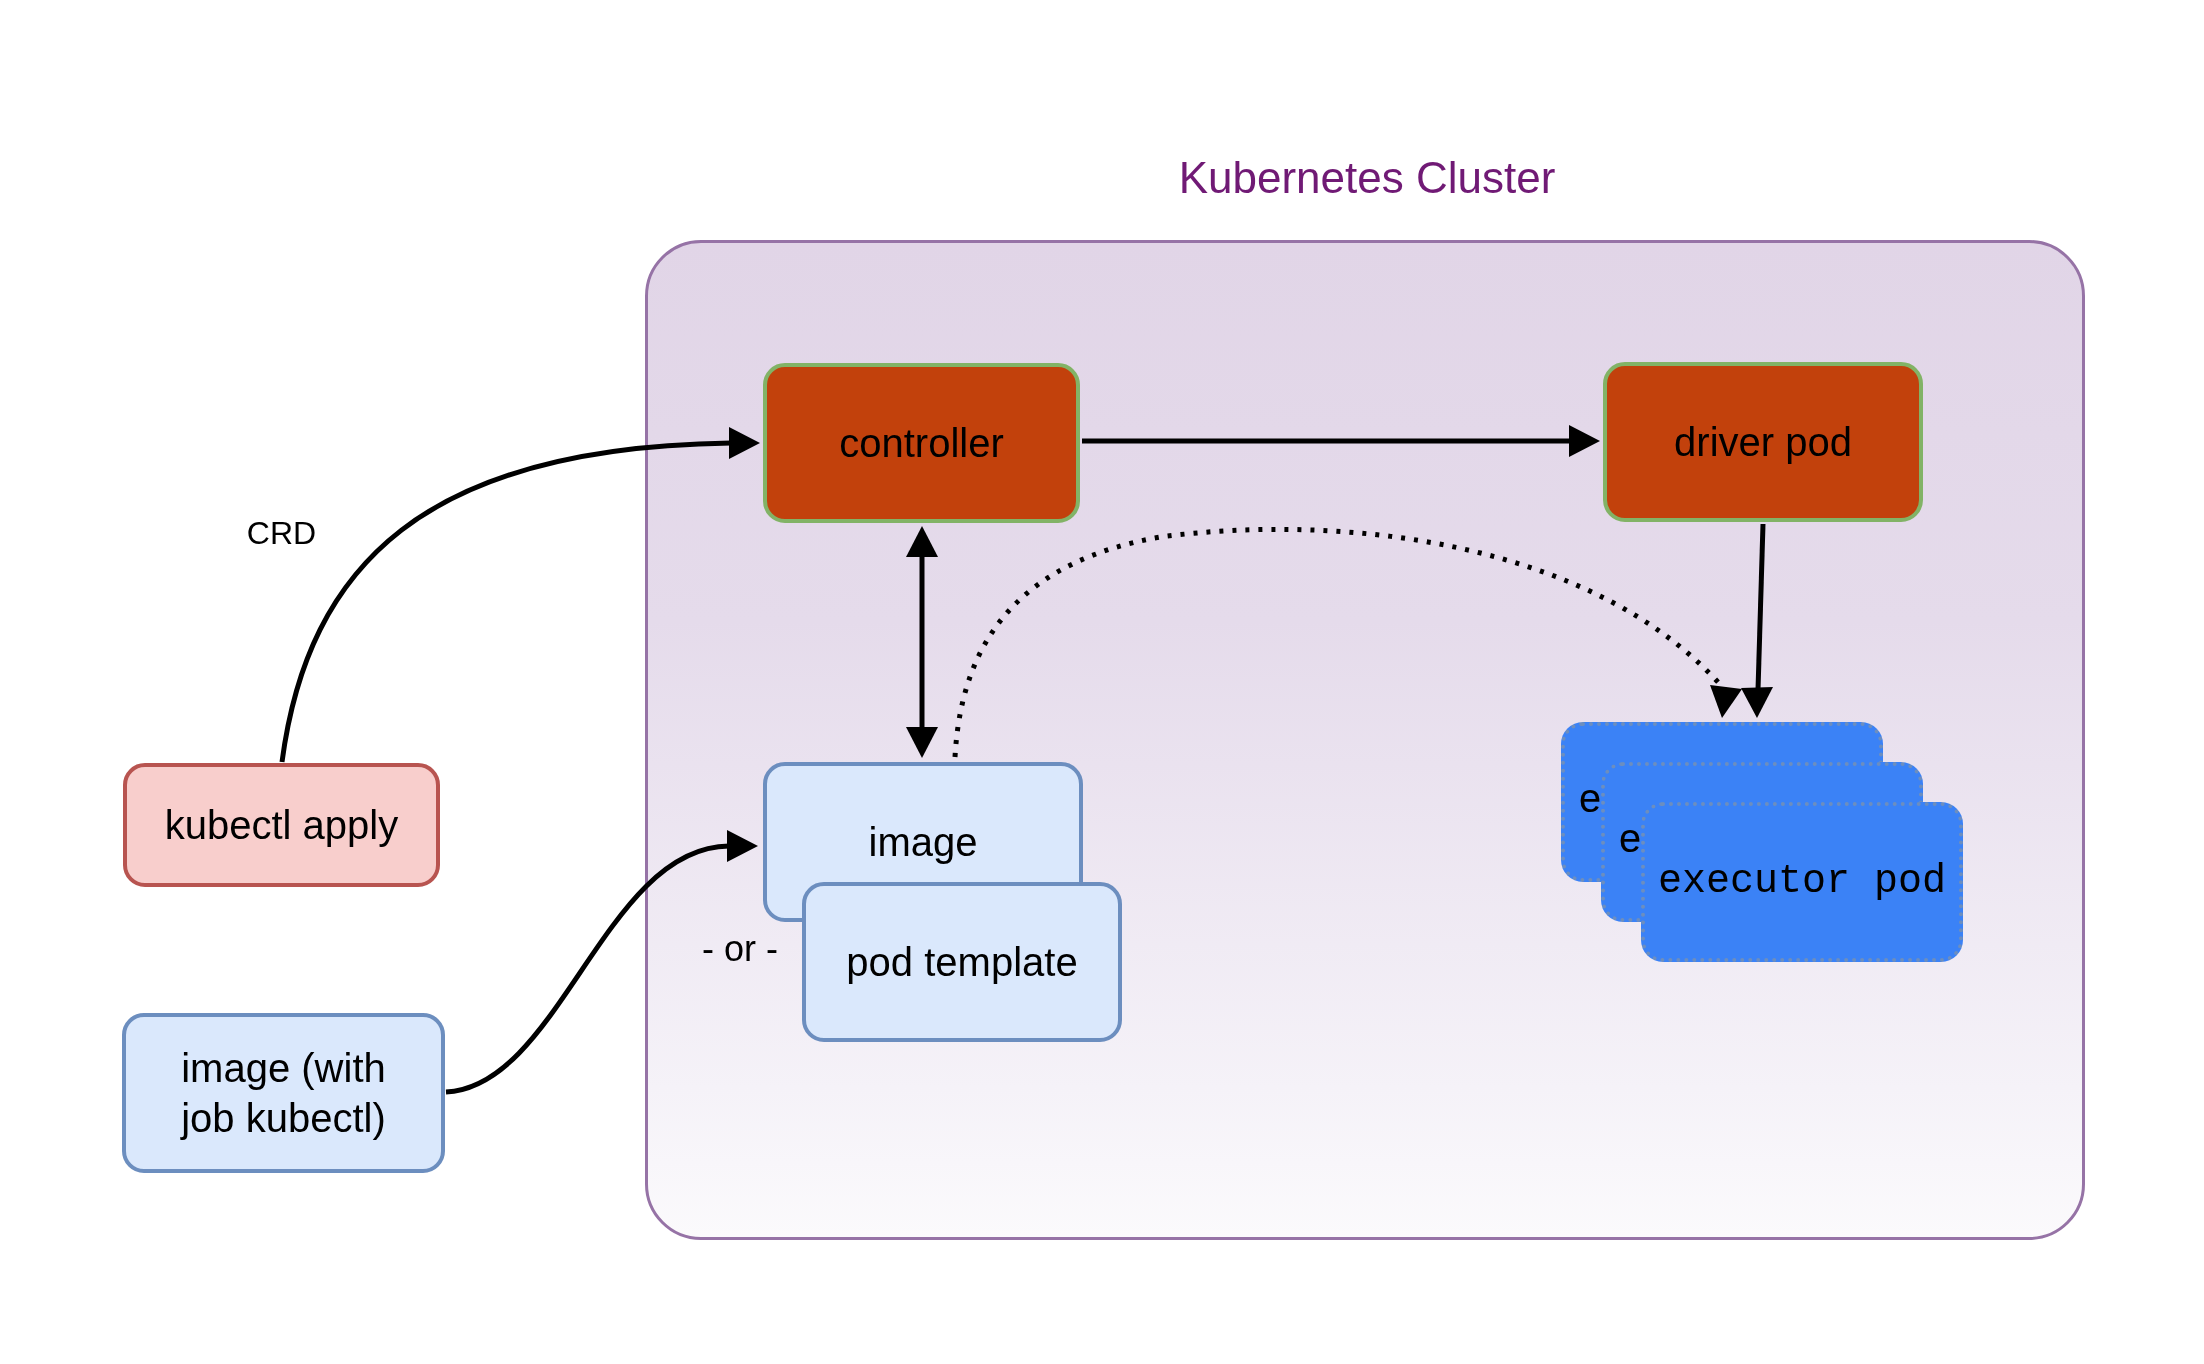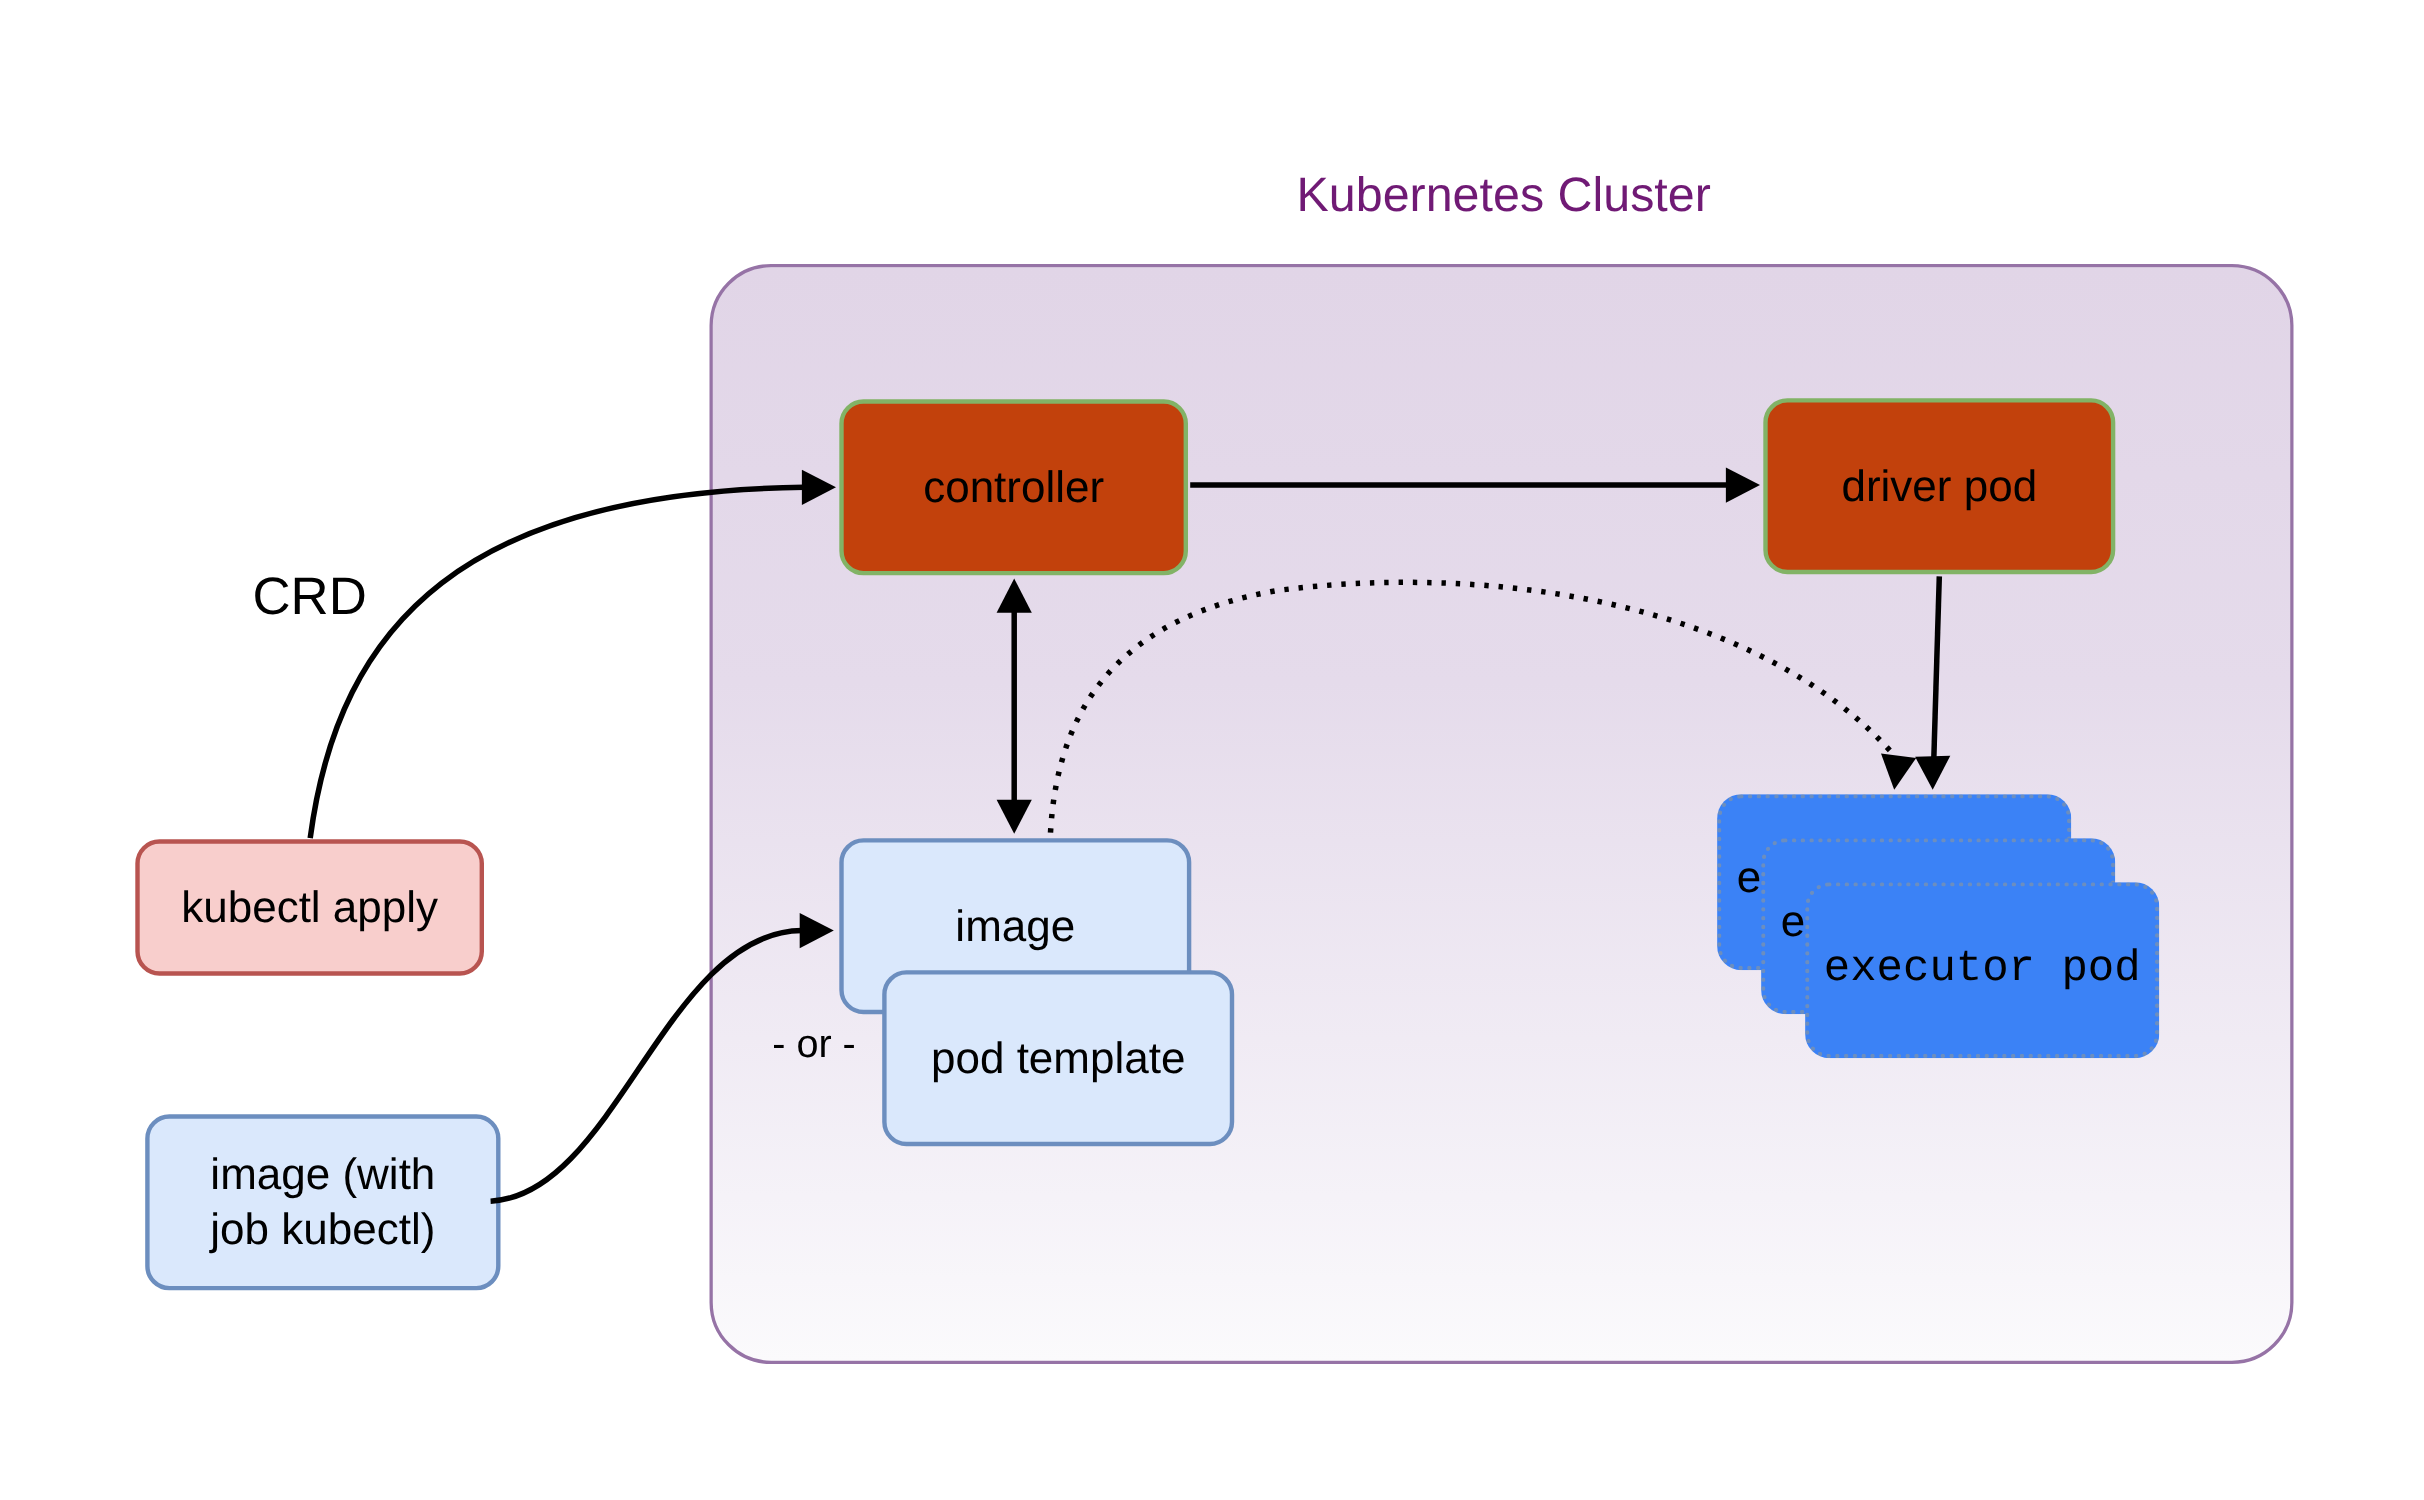--- a/index.html
+++ b/index.html
@@ -39,21 +39,21 @@
     font-size:40px;
     line-height:50px;
   }
   .green{background:#c2410c;border:4px solid #82b366;}
   .blue{background:#dae8fc;border:4px solid #6c8ebf;}
   .red{background:#f8cecc;border:4px solid #b85450;}
   .blue-dotted{background:#3b82f6;border:4px dotted #6c8ebf;font-family:Liberation Mono, monospace;}
   .edge-label{
     position:absolute;
     text-align:center;
-    font-size:48px;
+    font-size:32px;
     white-space:nowrap;
   }
   .edges{
     position:absolute;left:0;top:0;width:2204px;height:1364px;
     pointer-events:none;
   }
 </style>
 </head>
 <body>
 
@@ -83,21 +83,21 @@
   <div class="node blue" style="left:763px;top:762px;width:320px;height:160px;text-align:right;">
     <span>image</span>
   </div>
   <div class="node blue" style="left:802px;top:882px;width:320px;height:160px;">
     <span>pod template</span>
   </div>
 
   <div class="node red" style="left:123px;top:763px;width:317px;height:124px;">
     <span>kubectl apply</span>
   </div>
-  <div class="node blue" style="left:132px;top:1013px;width:323px;height:160px;">
+  <div class="node blue" style="left:122px;top:1013px;width:323px;height:160px;">
     <span>
       <span style="display:block;">image (with</span>
       <span style="display:block;">job kubectl)</span>
     </span>
   </div>
 
   <div class="edge-label" style="left:200px;top:515px;width:163px;">CRD</div>
   <div class="edge-label" style="left:660px;top:928px;width:160px;font-size:36px;">- or -</div>
 
   <svg class="edges" viewBox="0 0 2204 1364">

